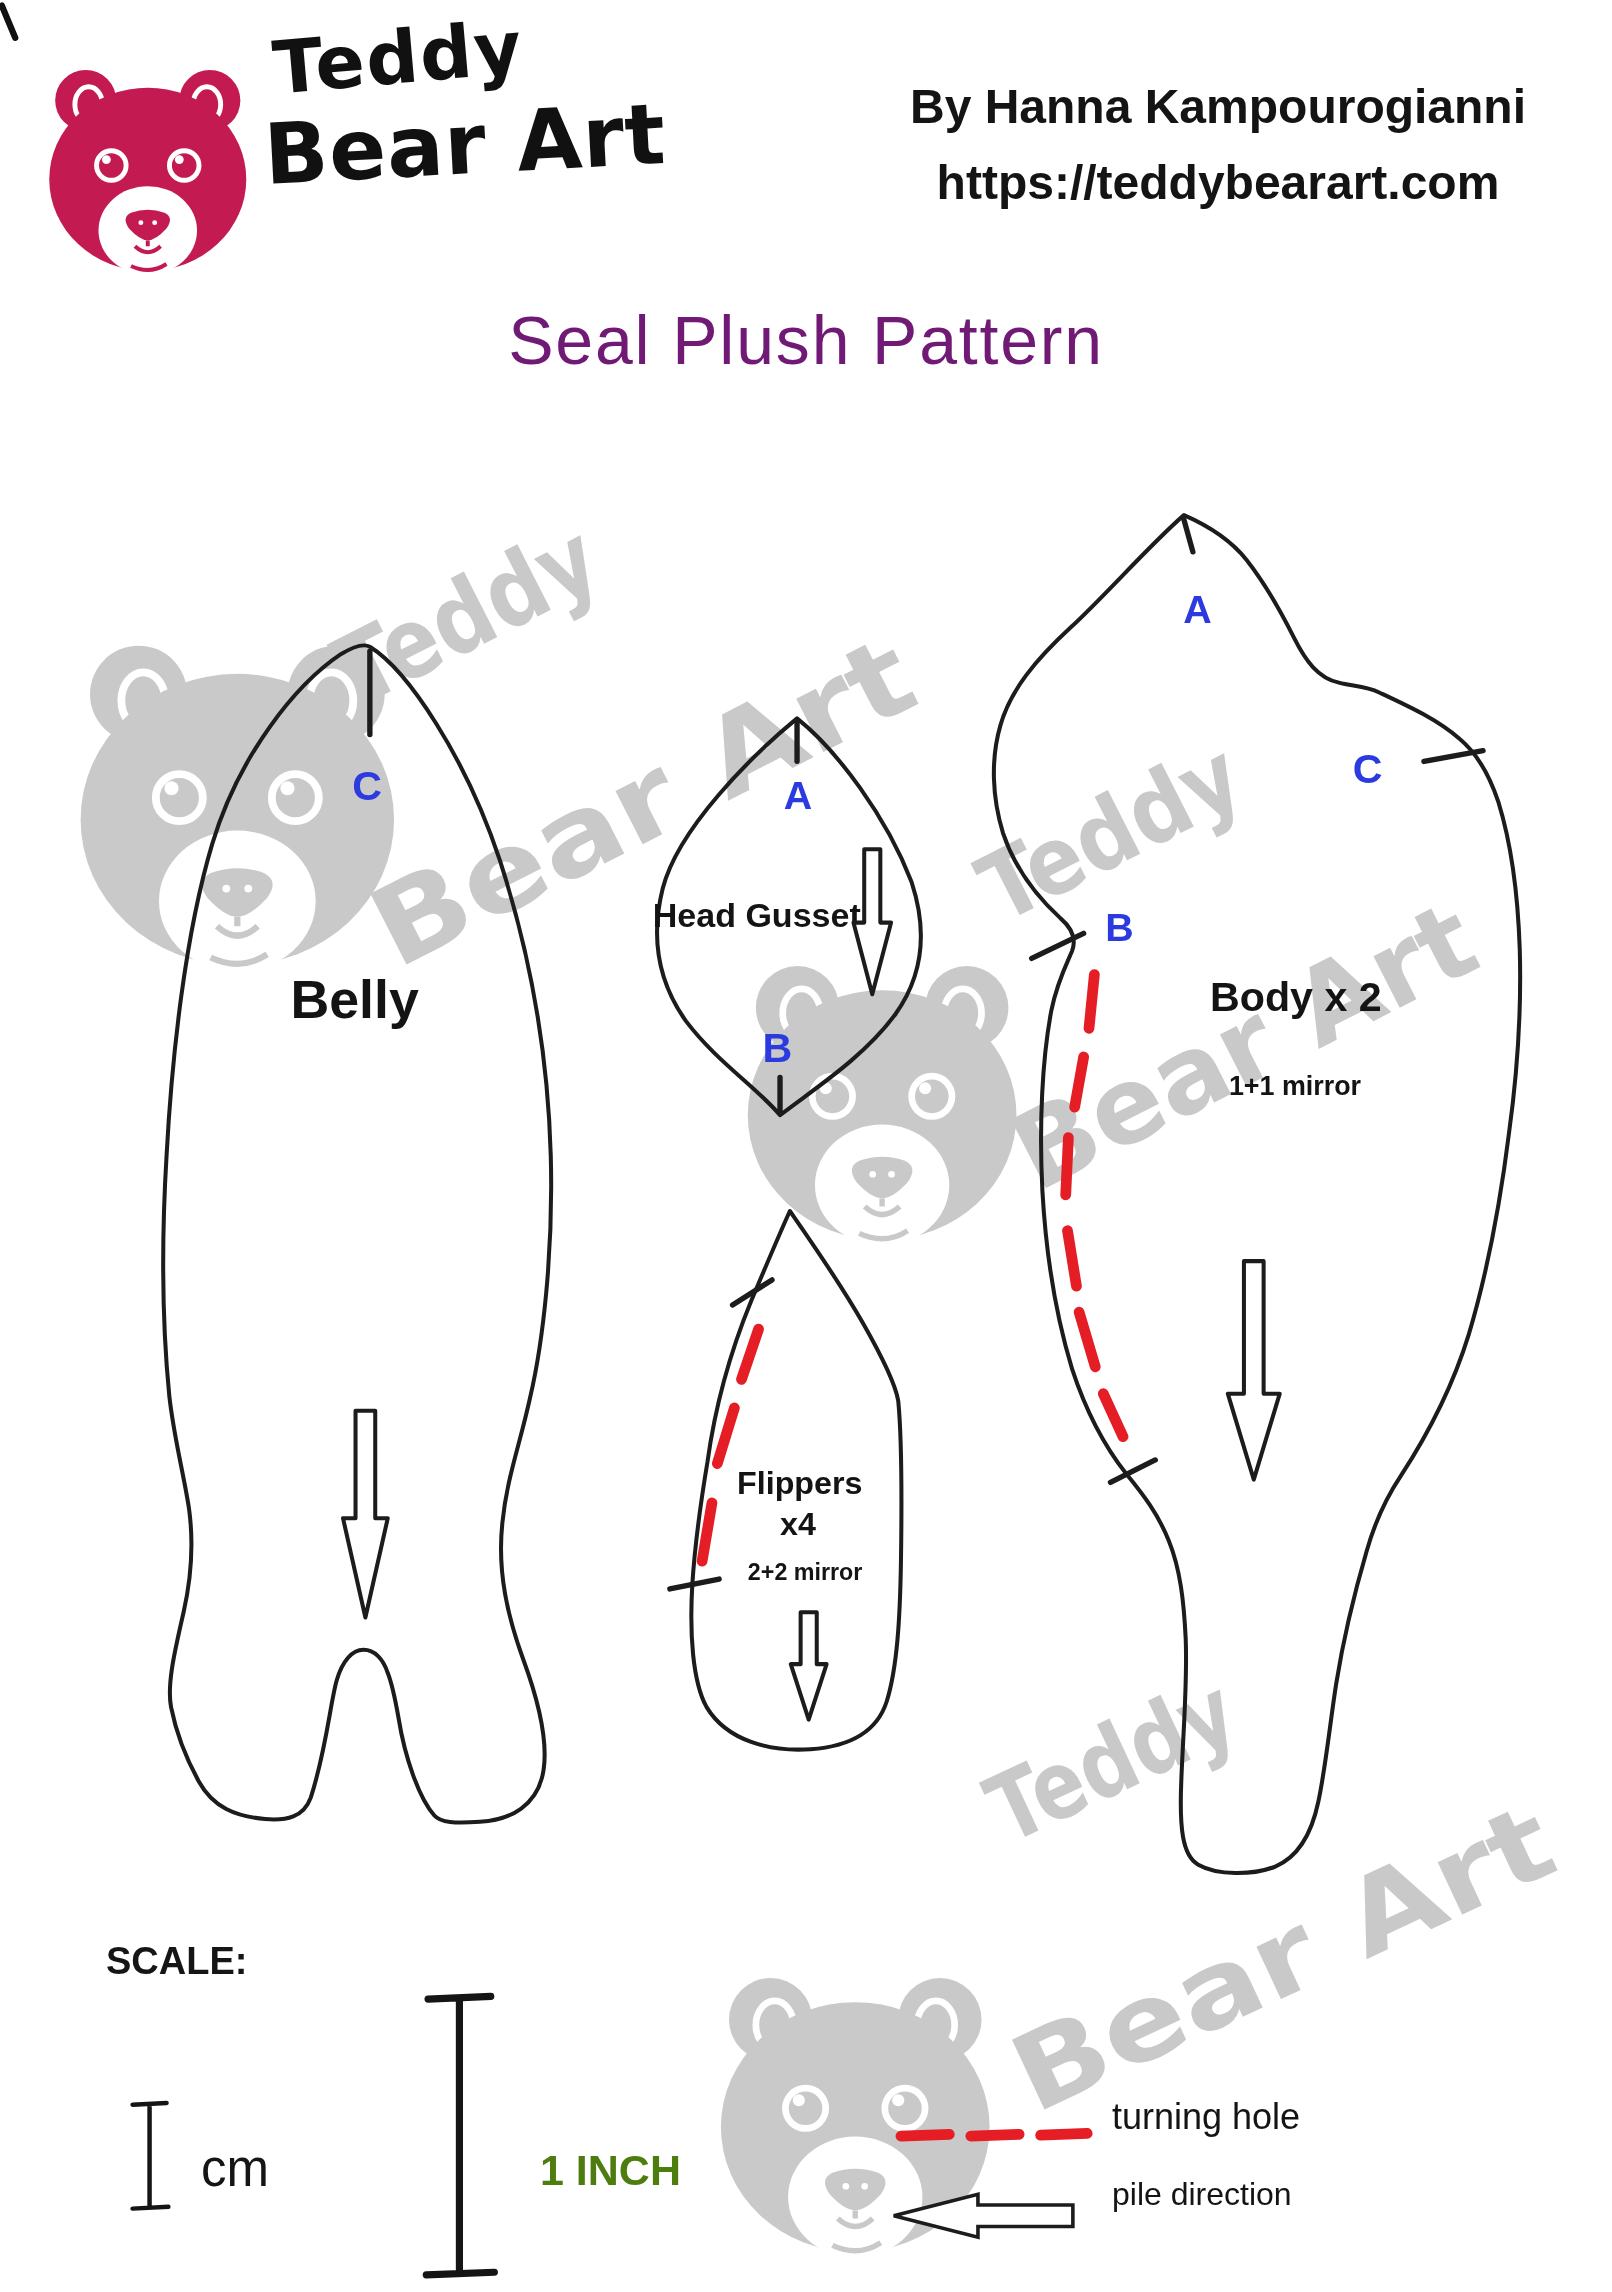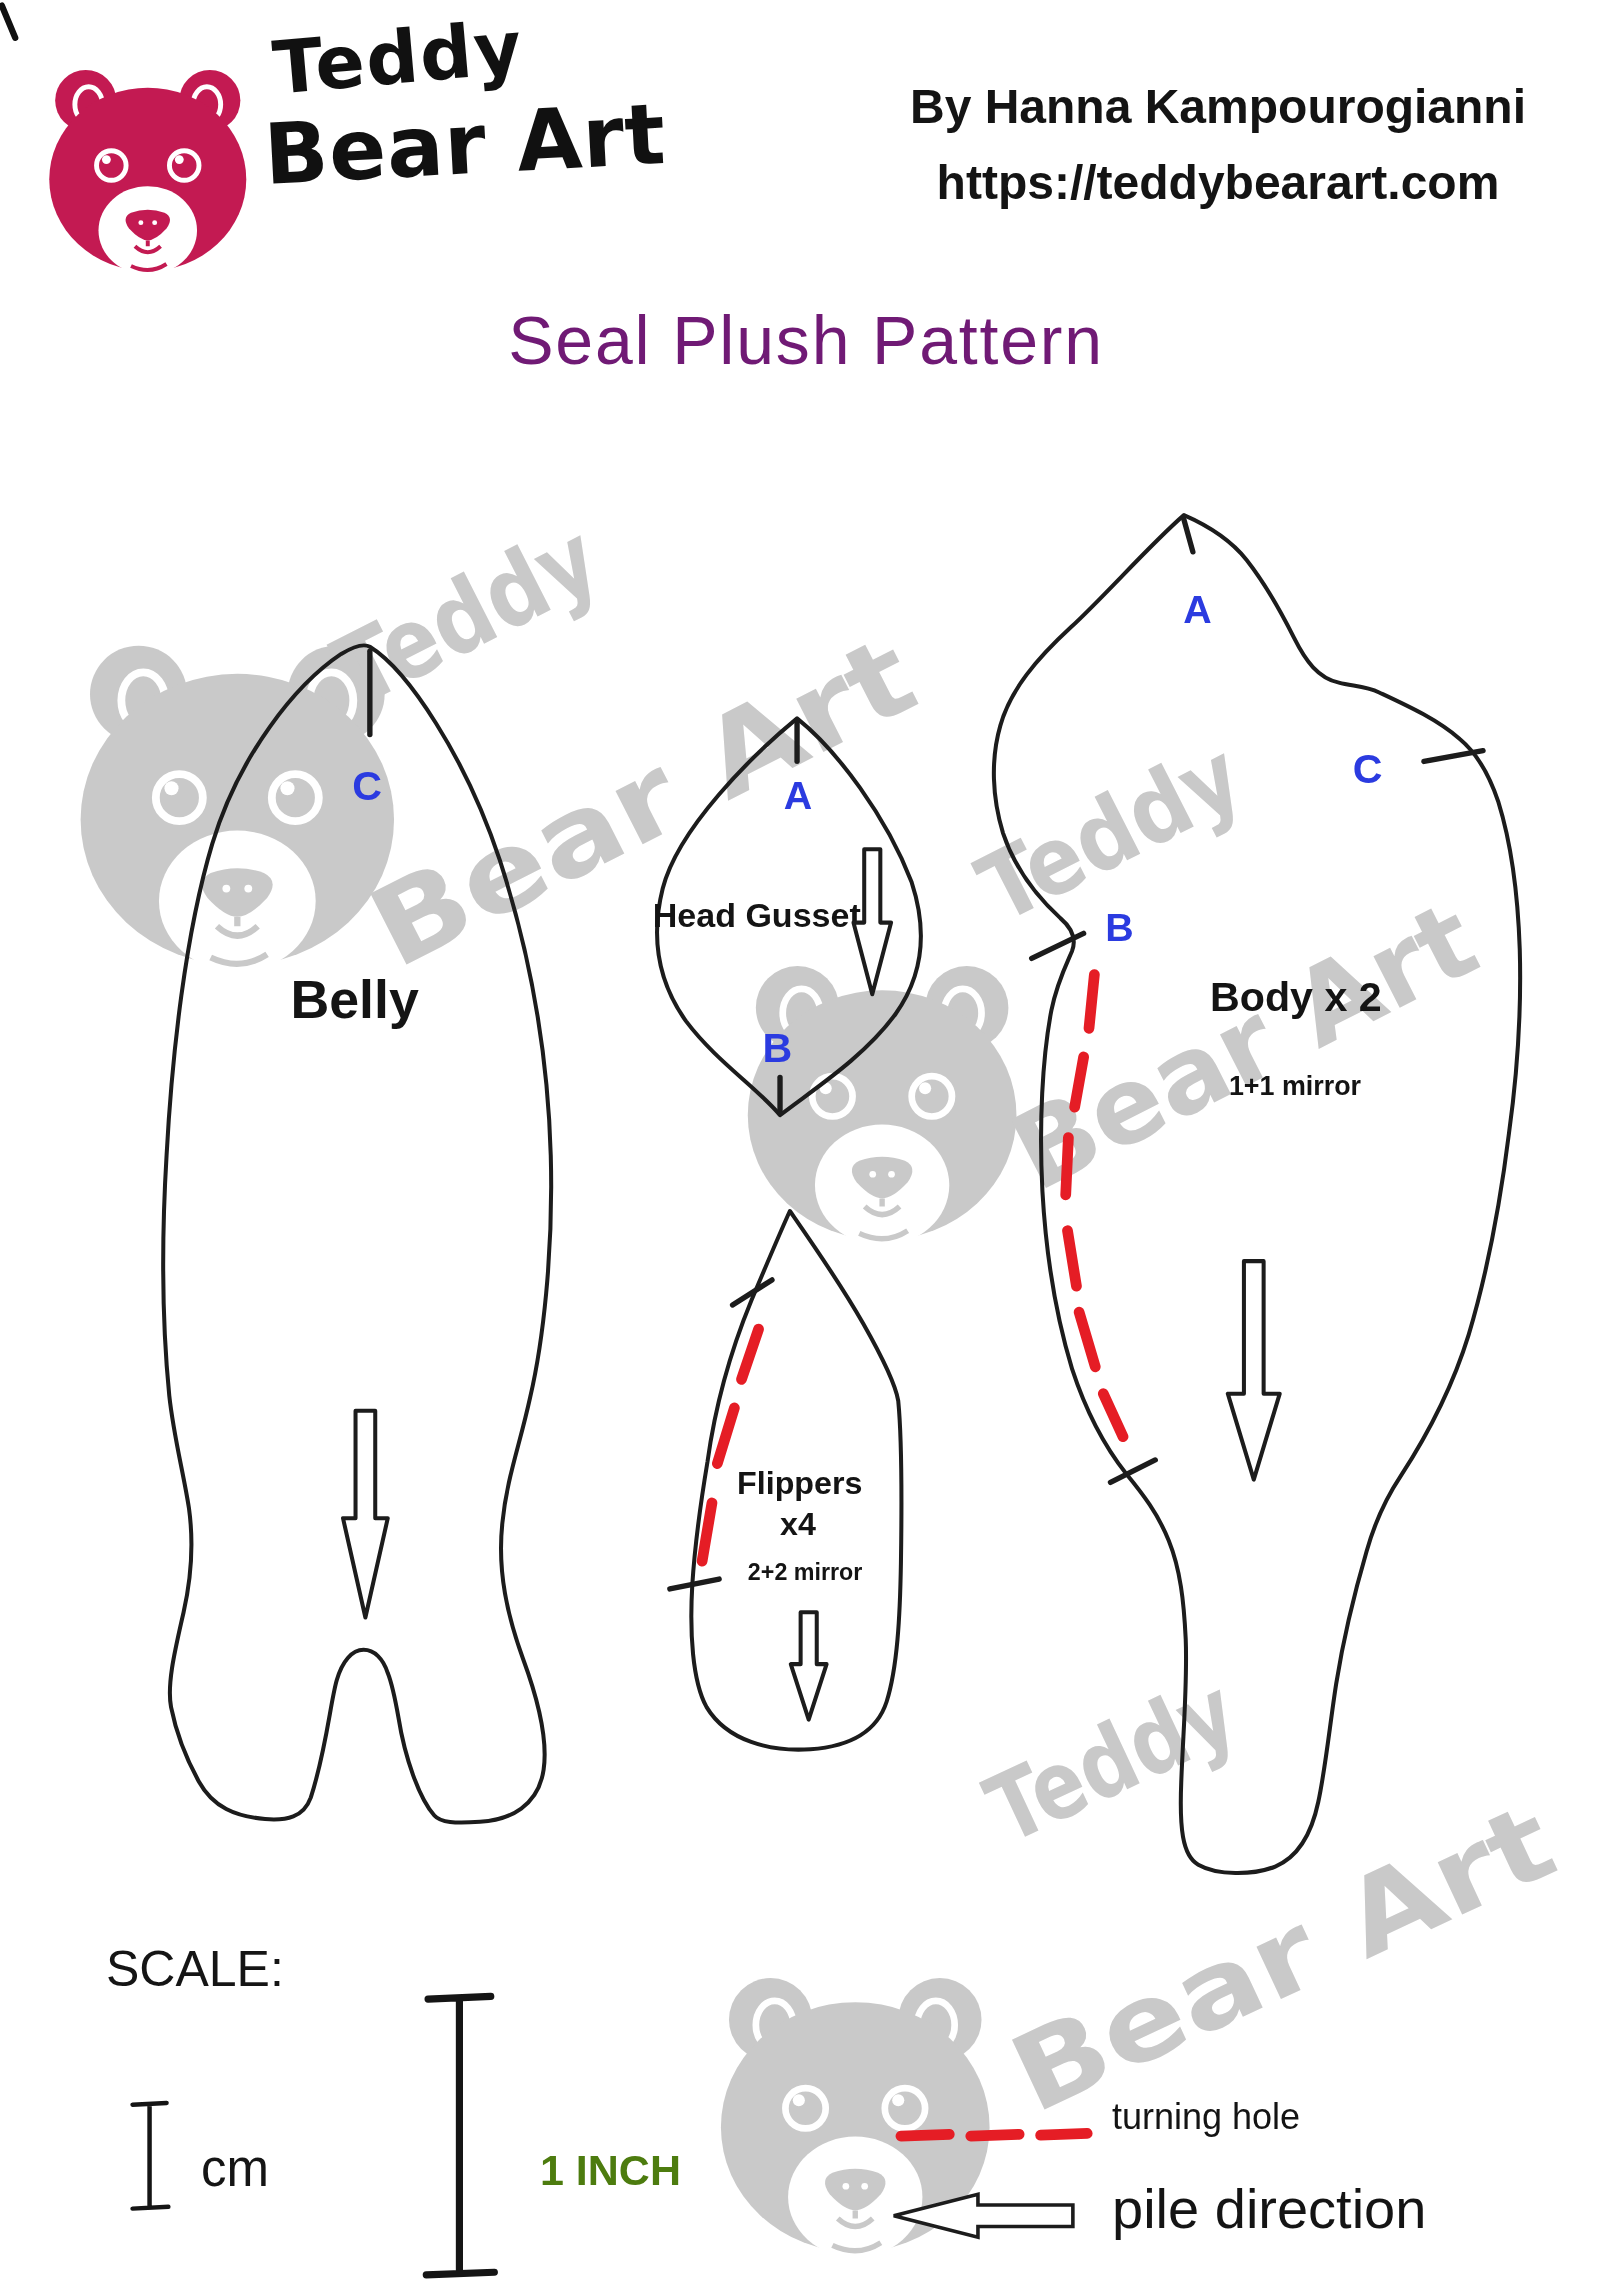--- a/index.html
+++ b/index.html
@@ -9,25 +9,25 @@
   .svg-layer{position:absolute;left:0;top:0;width:1612px;height:2293px;}
   .brand-word{font-family:"DejaVu Sans",sans-serif;font-weight:700;color:#111;line-height:1;}
   .brand-w1{left:270px;top:32px;font-size:73px;transform:rotate(-5deg);transform-origin:left top;letter-spacing:1.8px;}
   .brand-w2{left:262px;top:113px;font-size:84px;transform:rotate(-3deg);transform-origin:left top;letter-spacing:0.9px;}
   .author-block{left:833px;top:0;width:770px;text-align:center;}
   .author-line{position:relative;font-size:48px;font-weight:700;color:#141414;}
   .author-1{margin-top:79px;}
   .author-2{margin-top:21px;}
   .page-title{left:0;top:301px;width:1612px;text-align:center;font-size:68px;font-weight:400;
               letter-spacing:1.8px;color:#701a75;}
-  .scale-heading{left:106px;top:1940px;font-size:50px;font-weight:400;color:#151515;}
+  .scale-heading{left:106px;top:1940px;font-size:38px;font-weight:700;color:#151515;}
   .scale-cm{left:201px;top:2139px;font-size:51px;font-weight:400;color:#151515;}
   .scale-inch{left:540px;top:2146px;font-size:43px;font-weight:700;color:#4d7c0f;text-align:right;}
   .legend-turning{left:1112px;top:2096px;font-size:36px;font-weight:400;color:#141414;}
-  .legend-pile{left:1112px;top:2176px;font-size:56px;font-weight:400;color:#141414;}
+  .legend-pile{left:1112px;top:2176px;font-size:32px;font-weight:400;color:#141414;}
   
   text{font-family:"Liberation Sans",sans-serif;}
   .piece-label{font-weight:700;fill:#141414;}
   .mark-letter{font-weight:700;}
   .wm-text{font-family:"DejaVu Sans",sans-serif;font-weight:700;}
   .outline{fill:none;stroke:#1c1c1c;stroke-width:4.5;stroke-linecap:round;stroke-linejoin:round;}
   .tick{fill:none;stroke:#1c1c1c;stroke-width:6;stroke-linecap:round;}
   .grain-arrow{fill:#ffffff;stroke:#1c1c1c;stroke-width:4.5;stroke-linejoin:round;}
   .dashes{fill:none;stroke-width:12;stroke-linecap:round;}
   .scalebar{fill:none;stroke:#151515;stroke-linecap:round;}

